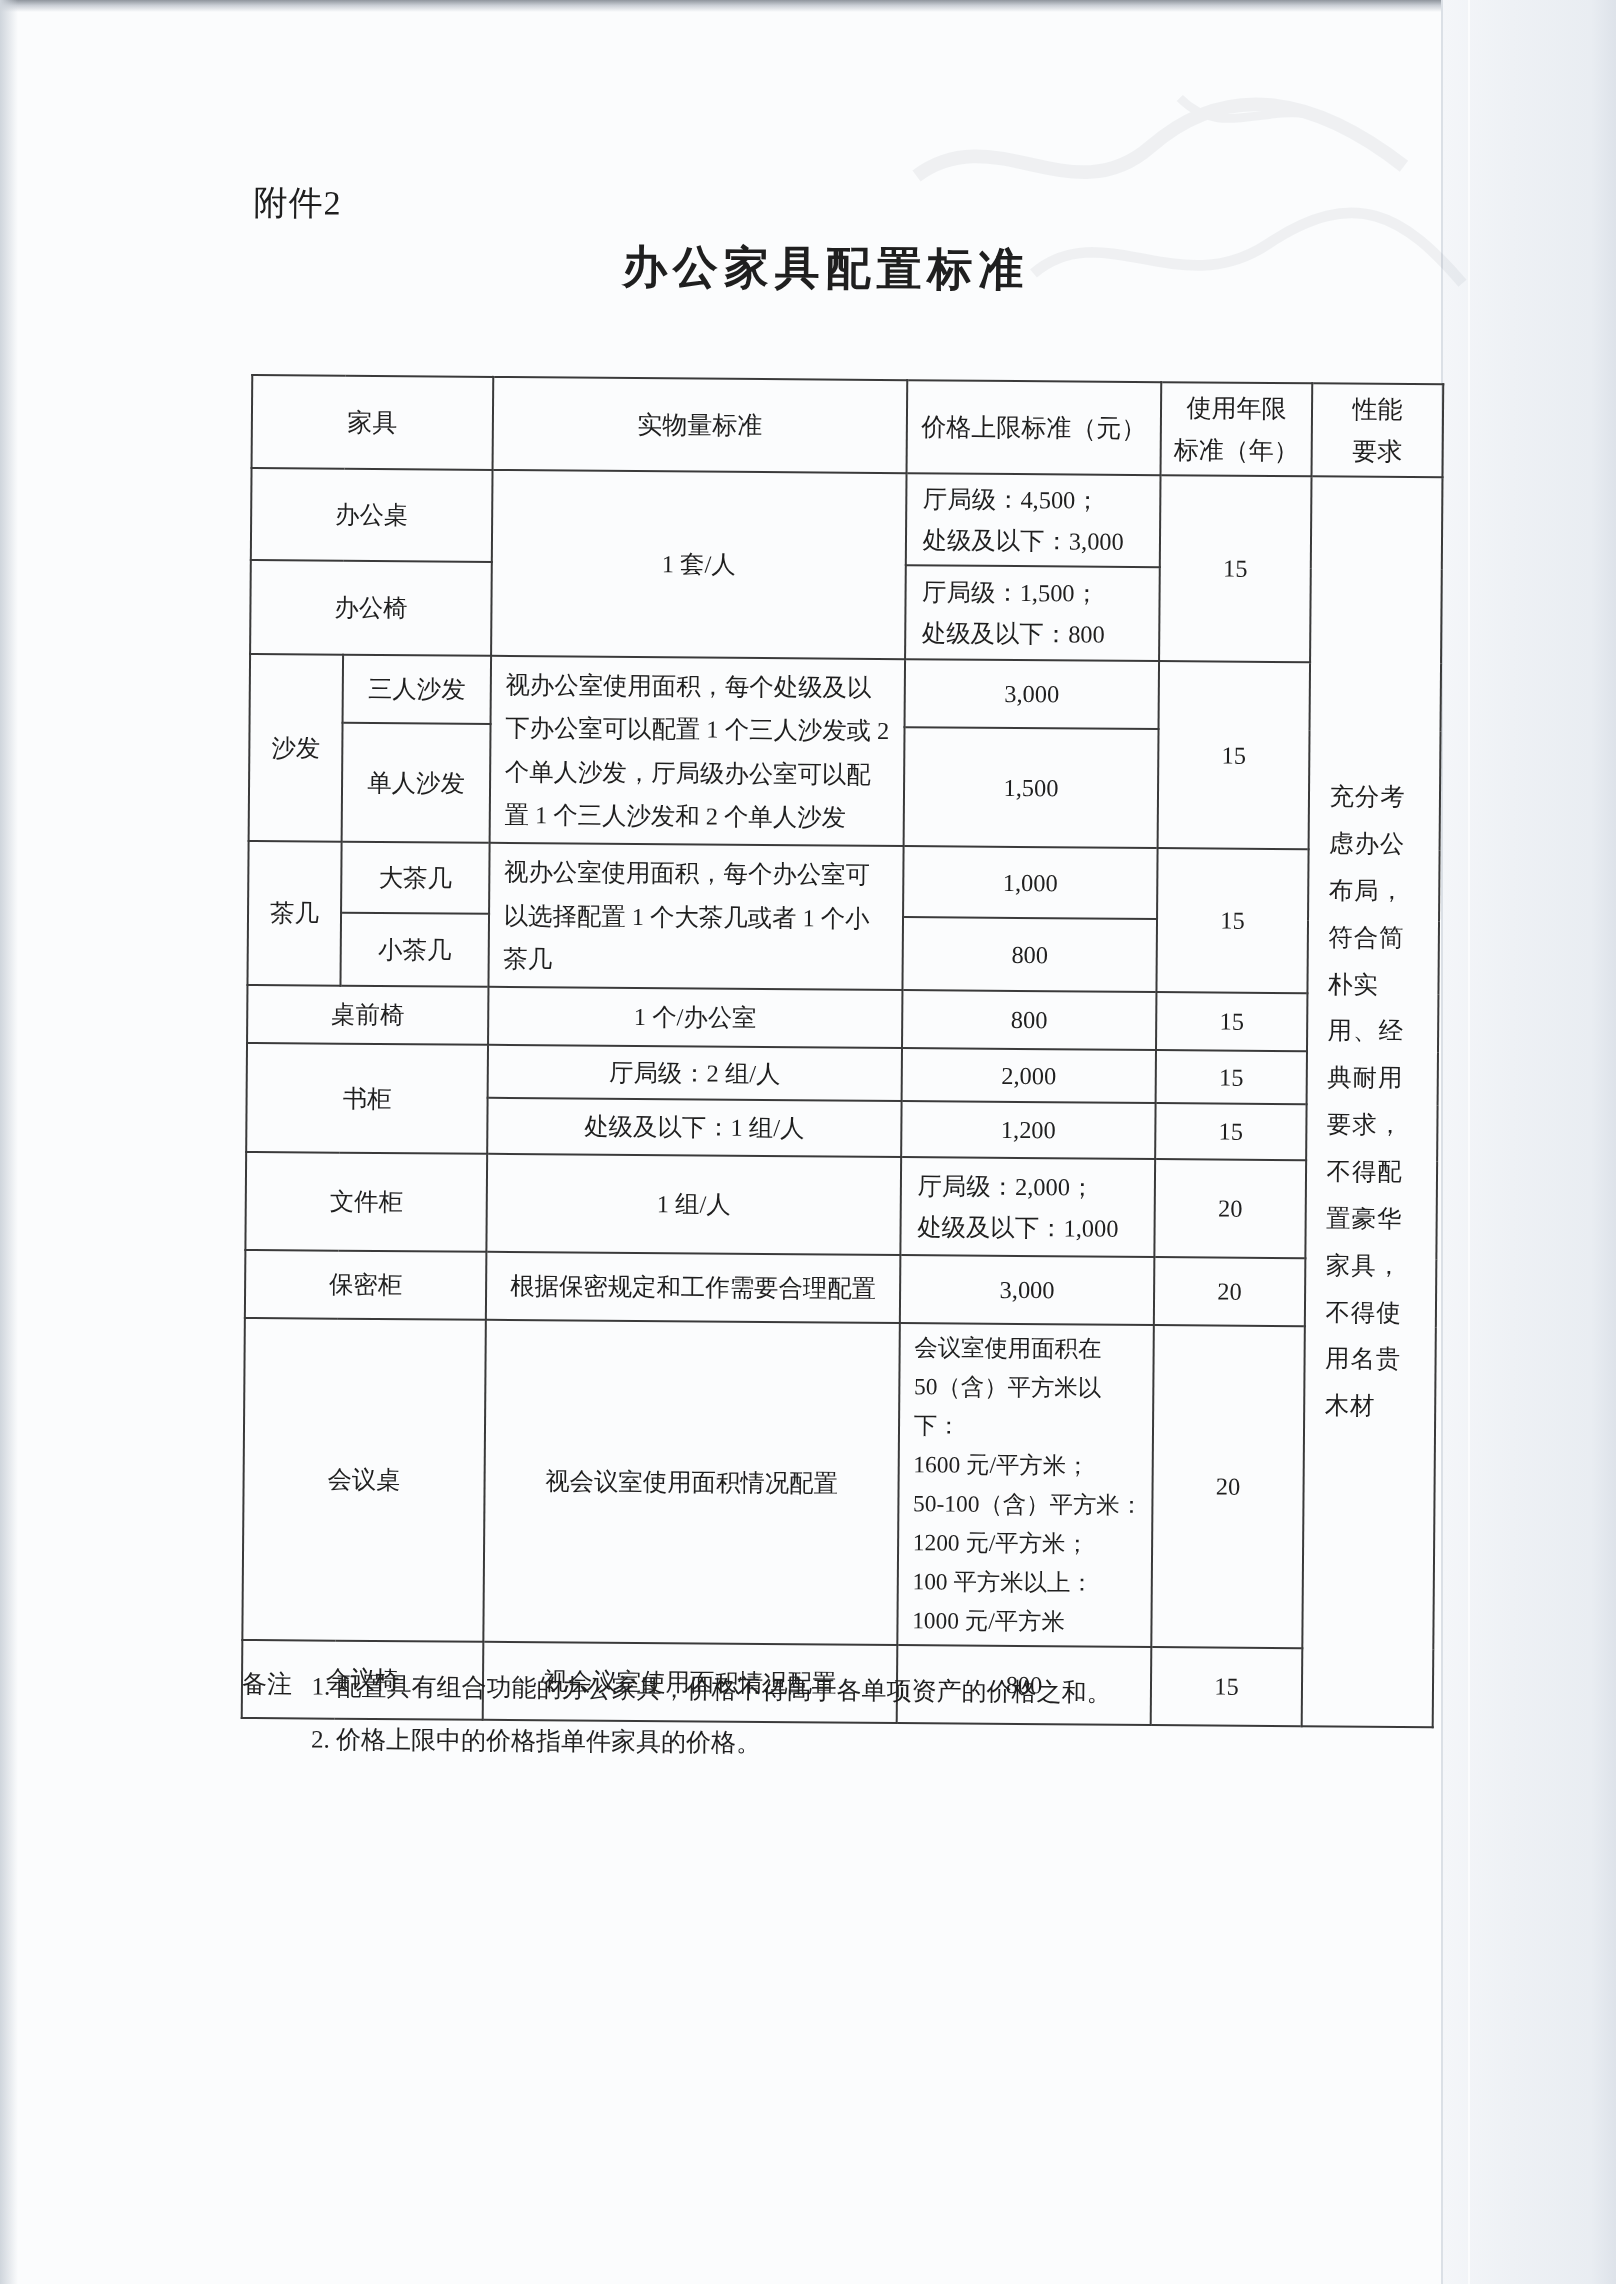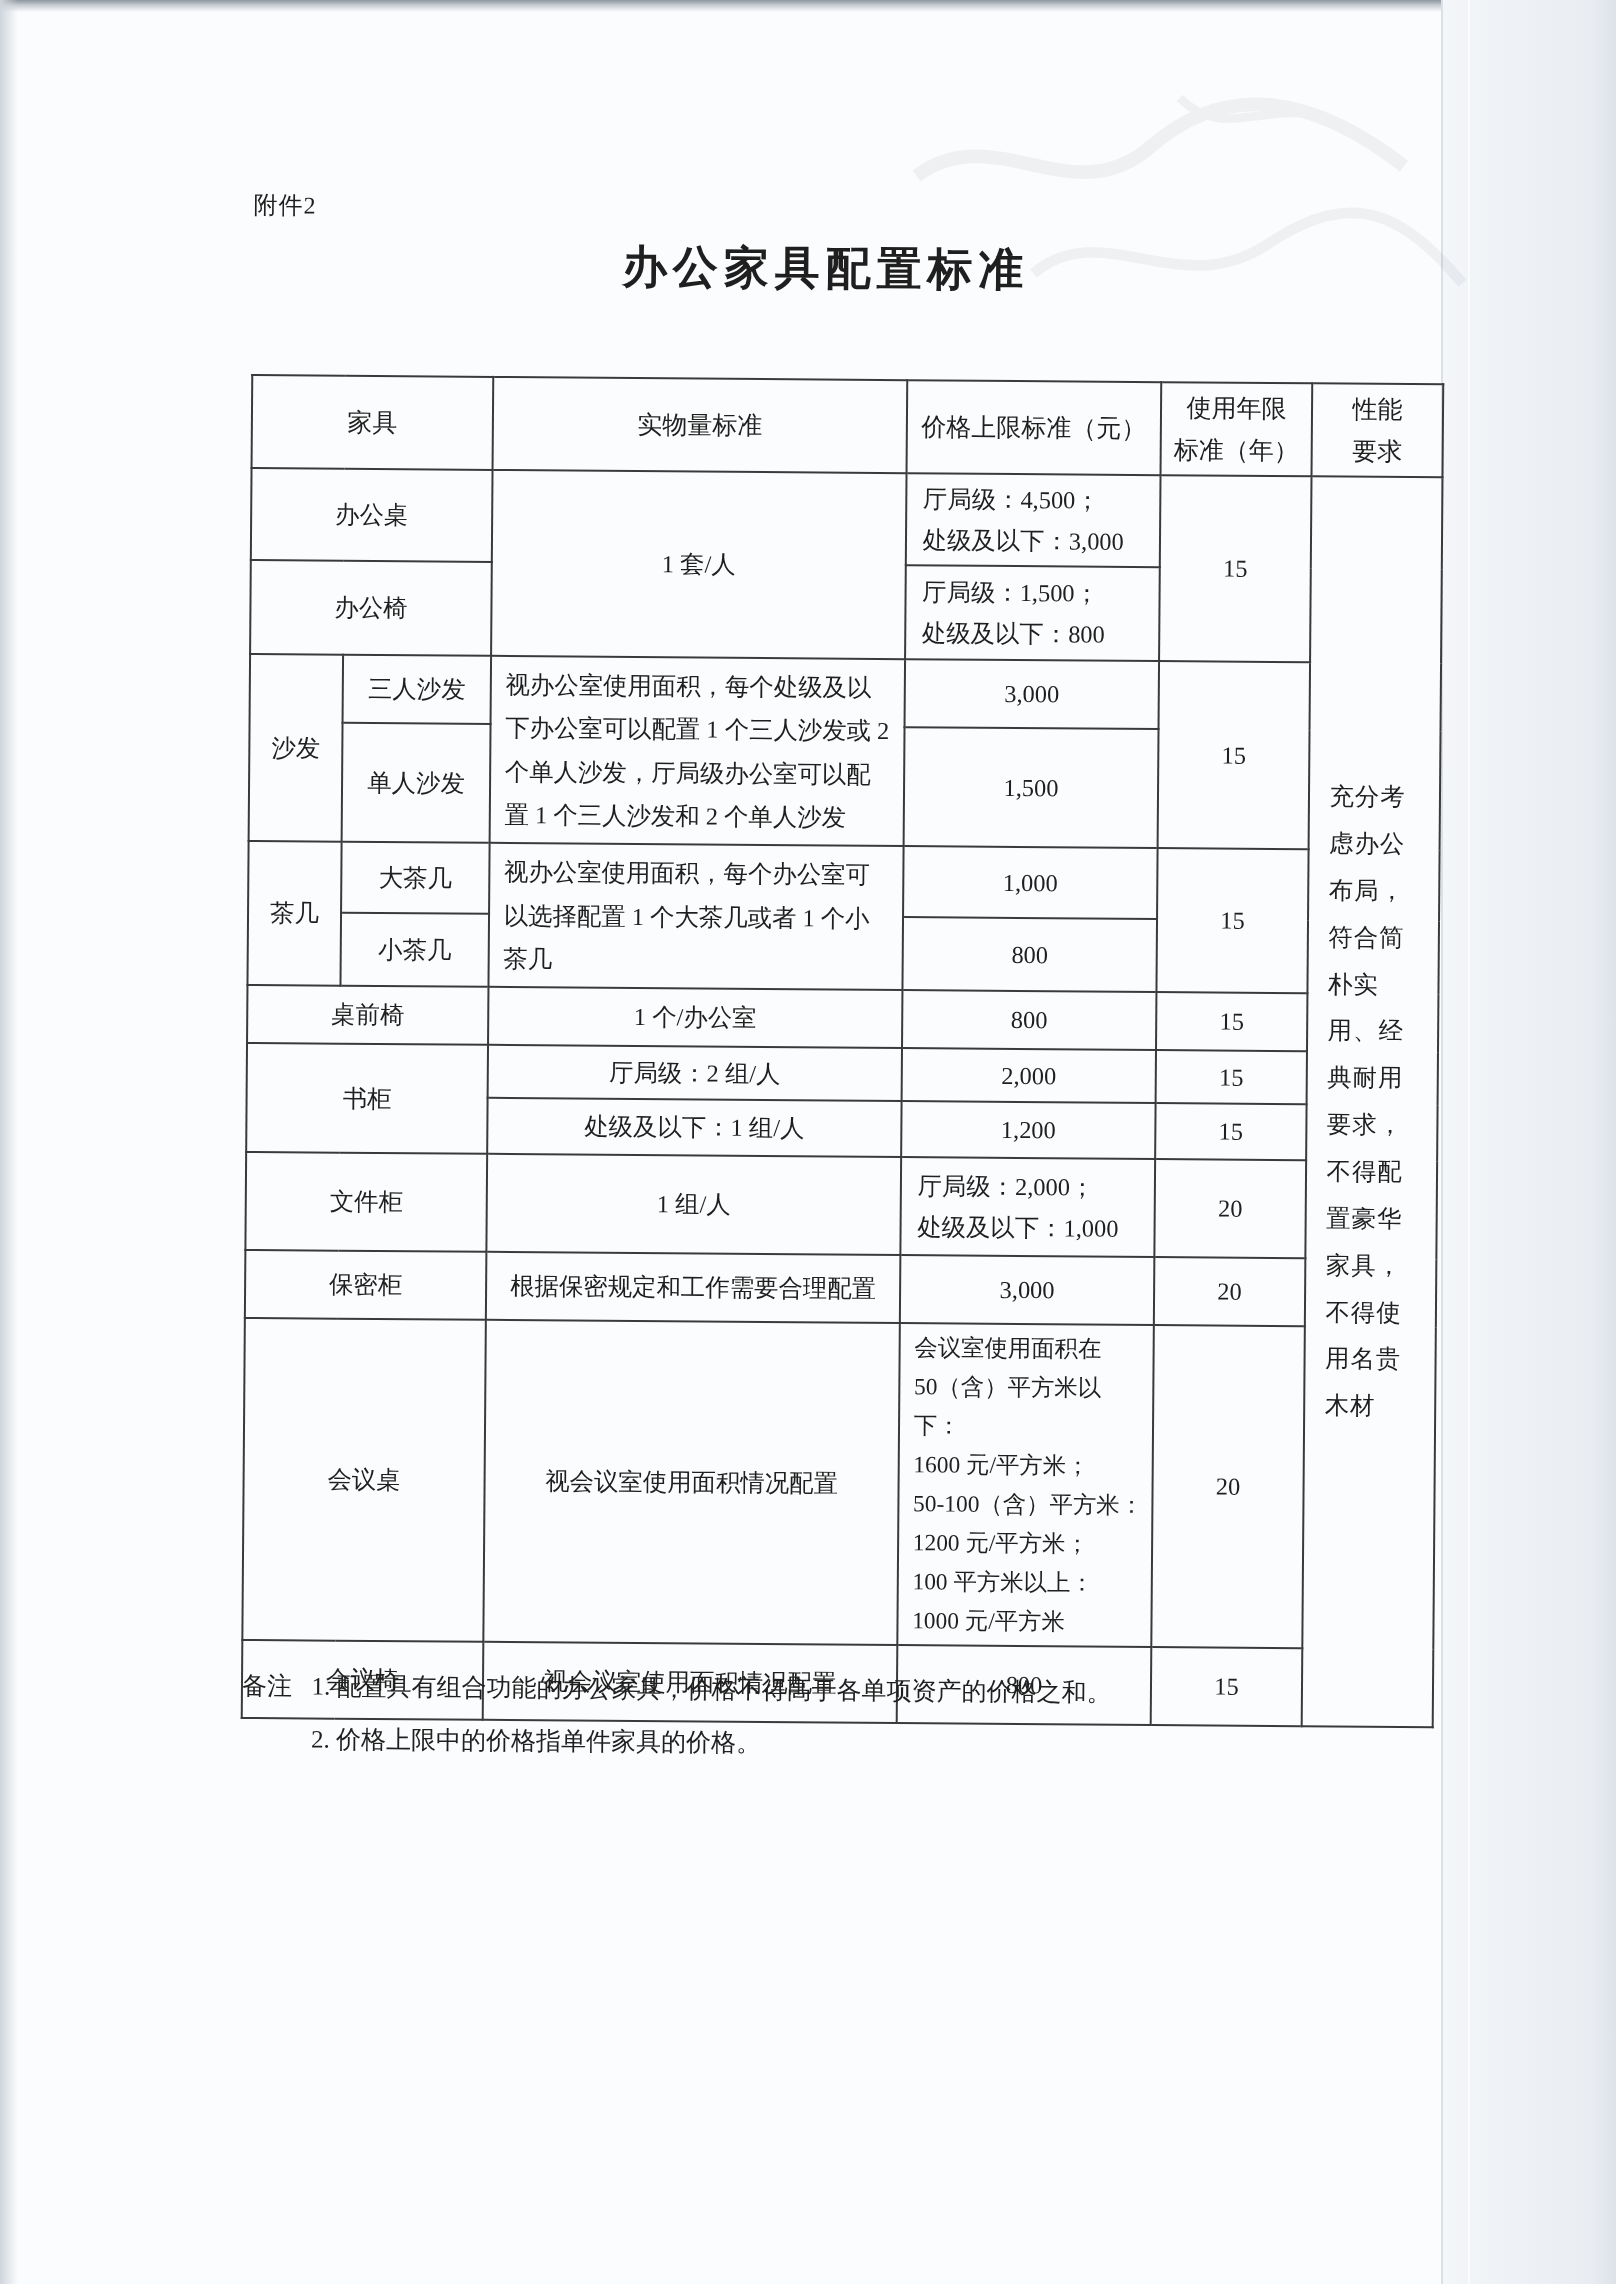--- a/index.html
+++ b/index.html
@@ -19,21 +19,21 @@
     background:linear-gradient(90deg,#cfd5dc 0%,rgba(255,255,255,0) 100%);}
   .edge-right-zone{position:absolute;top:0;right:0;bottom:0;width:174px;
     background:linear-gradient(90deg,#f4f6f9 0%,#eef1f5 40%,#e9edf2 85%,#dde2e9 100%);
     border-left:2px solid #dbe0e6;}
   .edge-right-zone::after{content:"";position:absolute;left:25px;top:0;bottom:0;width:2px;
     background:rgba(255,255,255,.7);}
   .bleed-marks{position:absolute;left:858px;top:59px;opacity:.07;}
 
   .sheet{position:absolute;inset:0;transform:rotate(.45deg);transform-origin:254px 410px;}
 
-  .attachment{position:absolute;left:252px;top:189px;font-size:24px;letter-spacing:1px;}
+  .attachment{position:absolute;left:252px;top:180px;font-size:34px;letter-spacing:1px;}
   .doc-title{position:absolute;left:229px;top:234px;width:1191px;text-align:center;
     font-size:45px;font-weight:bold;letter-spacing:5.9px;}
 
   table.std-table{position:absolute;left:251px;top:374px;width:1191px;
     border-collapse:collapse;table-layout:fixed;
     border:2.9px solid #333;}
   .std-table th,.std-table td{
     border:2px solid #3a3a3a;
     vertical-align:middle;
     font-weight:normal;
@@ -181,21 +181,21 @@
         <tr style="height:78px">
           <td colspan="2">会议椅</td>
           <td>视会议室使用面积情况配置</td>
           <td>800</td>
           <td>15</td>
         </tr>
       </tbody>
     </table>
 
     <div style="position:absolute;left:252px;top:1660px;display:flex;gap:19.5px;font-size:25px;">
-      <div style="line-height:2.1;white-space:nowrap;">备注</div>
+      <div style="line-height:2.1;white-space:nowrap;font-family:Liberation Mono, monospace;">备注</div>
       <div>
         <div style="line-height:2.1;">1. 配置具有组合功能的办公家具，价格不得高于各单项资产的价格之和。</div>
         <div style="line-height:2.1;">2. 价格上限中的价格指单件家具的价格。</div>
       </div>
     </div>
 
   </div>
 </div>
 
 

